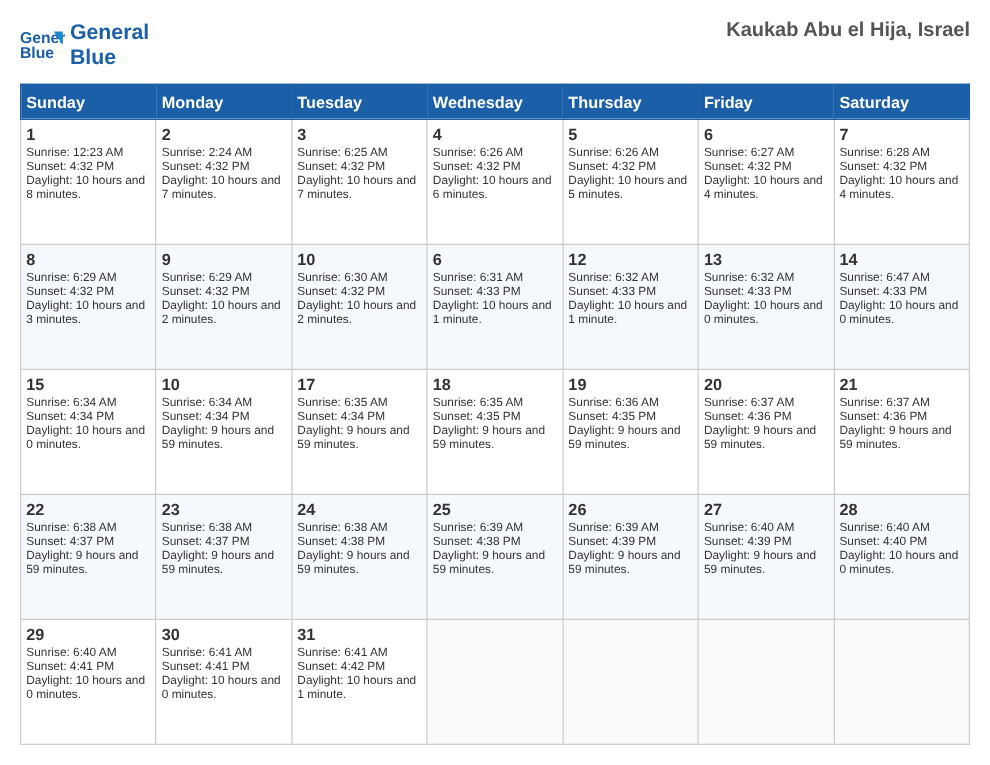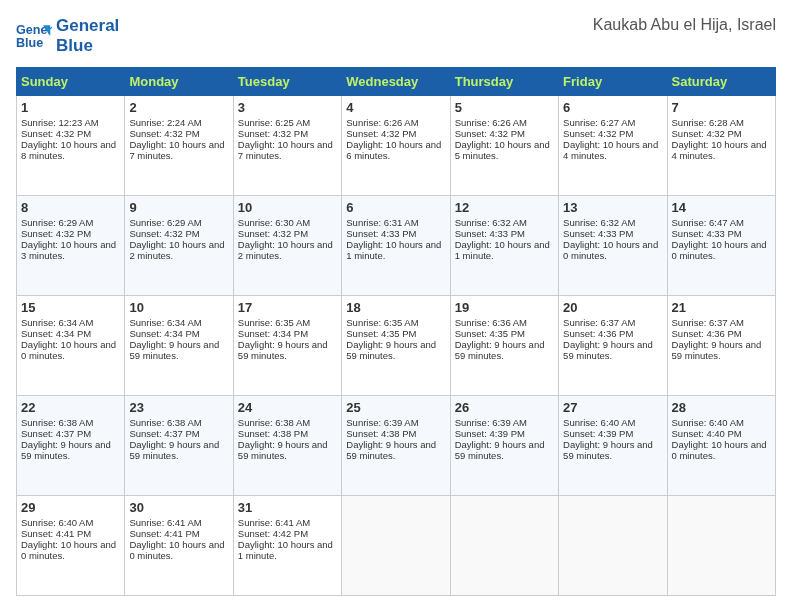--- a/index.html
+++ b/index.html
@@ -35,33 +35,33 @@
     .title-block {
       text-align: right;
     }
     .title-block h1 {
       font-size: 32px;
       font-weight: bold;
       color: #333;
     }
     .title-block h2 {
       font-size: 16px;
-      font-weight: normal;
+      font-weight: bold;
       color: #555;
     }
     .calendar {
       flex: 1;
       border: 1px solid #ccc;
       border-collapse: collapse;
       width: 100%;
       table-layout: fixed;
     }
     .calendar th {
       background: #1a5fa8;
-      color: #bef264;
+      color: #ffffff;
       padding: 6px 4px;
       font-size: 13px;
       font-weight: bold;
       text-align: left;
       border: 1px solid #1a5fa8;
     }
     .calendar td {
       vertical-align: top;
       border: 1px solid #ccc;
       padding: 4px 4px;

